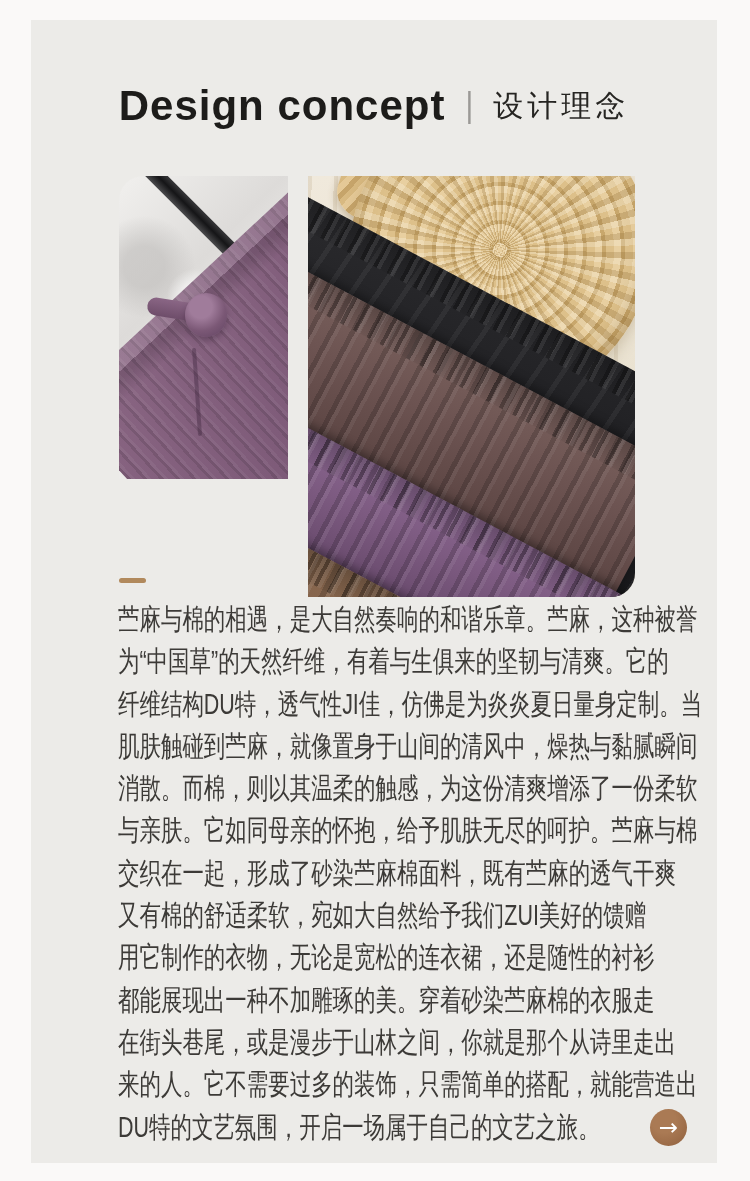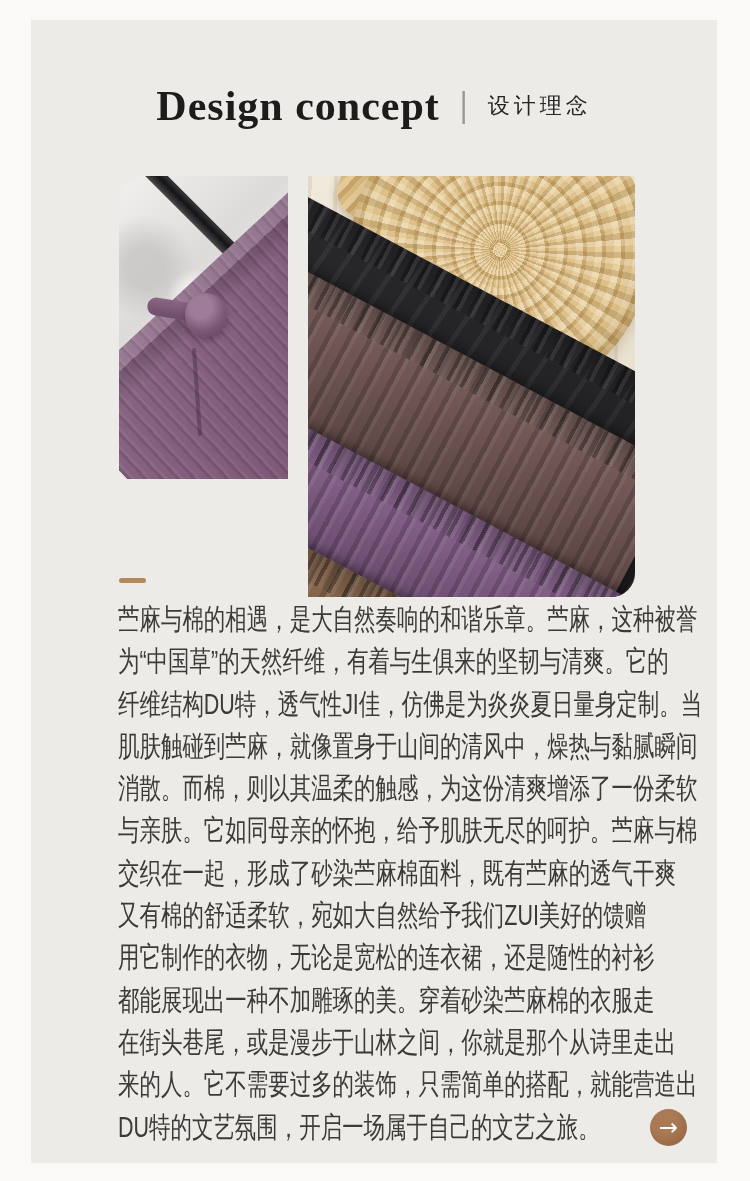--- a/index.html
+++ b/index.html
@@ -13,28 +13,28 @@
     position:absolute;left:31px;top:20px;width:686px;height:1143px;
     background:var(--panel_bg,#ecebe8);
   }
   
   .title-row{
     position:absolute;left:0;top:62px;width:686px;
     display:flex;justify-content:center;align-items:center;
   }
   .title-en{
     font-size:42px;font-weight:700;letter-spacing:1px;
-    color:#1d1c1a;white-space:nowrap;font-family:Liberation Serif, serif;
+    color:#1d1c1a;white-space:nowrap;
   }
   .title-divider{
     font-size:30px;font-weight:300;color:#9b9996;
     margin:0 20px;transform:scaleY(1.15);
   }
   .title-zh{
-    font-size:22px;font-weight:400;letter-spacing:4px;
+    font-size:30px;font-weight:400;letter-spacing:4px;
     color:#262522;white-space:nowrap;
   }
   
   .photo{position:absolute;overflow:hidden;}
   .photo-left{
     left:88px;top:156px;width:169px;height:303px;
     border-radius:24px 0 0 0;
     background:
       radial-gradient(circle at 22% 68%, rgba(255,255,255,.9) 0 6%, rgba(255,255,255,0) 18%),
       radial-gradient(circle at 45% 40%, rgba(255,255,255,.7) 0 5%, rgba(255,255,255,0) 14%),

